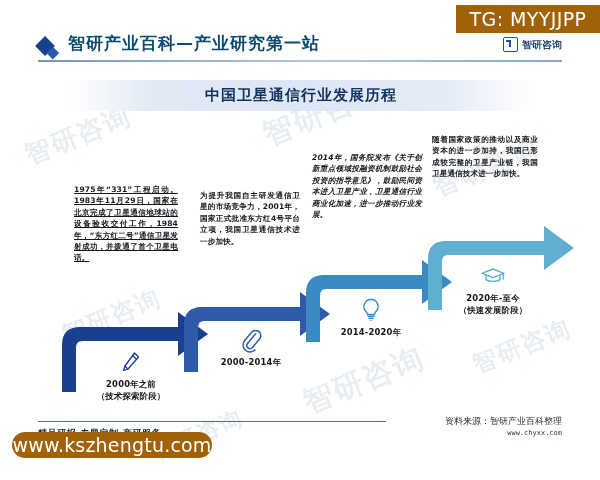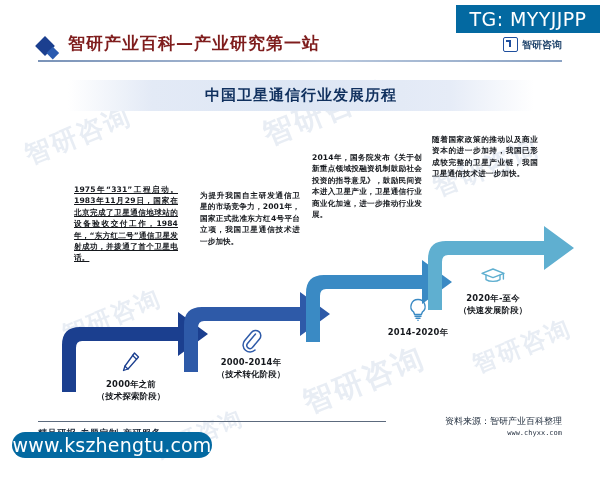--- a/index.html
+++ b/index.html
@@ -62,21 +62,21 @@
     width: 9px;
     height: 9px;
     background: #2a5bb0;
   }
   .header-title {
     position: absolute;
     left: 30px;
     top: 0px;
     font-size: 17px;
     font-weight: bold;
-    color: #7f1d1d;
+    color: #0c4a6e;
     font-family: "DejaVu Serif", "Liberation Serif", serif;
     letter-spacing: 1px;
     white-space: nowrap;
   }
   .header-rule {
     position: absolute;
     left: 0px;
     top: 28px;
     width: 524px;
     height: 2px;
@@ -155,21 +155,21 @@
     font-size: 7.6px;
     line-height: 11.4px;
     color: #15181d;
     font-family: "DejaVu Sans", "Liberation Sans", sans-serif;
     font-weight: bold;
     text-align: justify;
     letter-spacing: 0.1px;
   }
   .desc-1 { left: 74px;  top: 184px; width: 104px; text-decoration: underline; }
   .desc-2 { left: 200px; top: 190px; width: 100px; }
-  .desc-3 { left: 312px; top: 152px; width: 110px; }
+  .desc-3 { left: 312px; top: 152px; width: 110px; font-style: italic; }
   .desc-4 { left: 432px; top: 134px; width: 106px; }
 
   
   .stage {
     position: absolute;
     text-align: center;
     width: 130px;
   }
   .stage-icon {
     height: 28px;
@@ -187,21 +187,21 @@
   }
   .stage-line2 {
     font-size: 8.4px;
     font-weight: bold;
     color: #15181d;
     line-height: 12px;
     letter-spacing: 0.2px;
   }
   .stage-1 { left: 66px;  top: 348px; }
   .stage-2 { left: 186px; top: 326px; }
-  .stage-3 { left: 306px; top: 296px; padding-left: 47px; }
+  .stage-3 { left: 306px; top: 296px; }
   .stage-4 { left: 428px; top: 262px; }
 
   
   .footer-rule {
     position: absolute;
     left: 38px;
     top: 421px;
     width: 348px;
     height: 1px;
     background: #5c6a7d;
@@ -233,21 +233,21 @@
     text-align: right;
     font-size: 7px;
     color: #2a3545;
     font-family: "DejaVu Sans Mono", "Liberation Mono", monospace;
     white-space: nowrap;
   }
 
   
   .badge {
     position: absolute;
-    background: #0369a1;
+    background: #a16207;
     color: #ffffff;
     display: flex;
     align-items: center;
     justify-content: center;
     font-family: "DejaVu Sans", "Liberation Sans", sans-serif;
     font-weight: normal;
   }
   .badge-tg {
     right: 0px;
     top: 5px;
@@ -331,21 +331,20 @@
     <div class="stage-line2">（技术探索阶段）</div>
   </div>
 
   <div class="stage stage-2">
     <div class="stage-icon">
       <svg width="22" height="26" viewBox="0 0 22 26" xmlns="http://www.w3.org/2000/svg">
         <path d="M 15.5 7 L 7.5 16.5 A 3.2 3.2 0 0 0 12.4 20.6 L 19.5 12 A 5.2 5.2 0 0 0 11.6 5.2 L 4.5 13.8 A 7 7 0 0 0 15 23" stroke="#2e5aa8" stroke-width="1.5" fill="none" stroke-linecap="round"></path>
       </svg>
     </div>
     <div class="stage-line1">2000-2014年</div>
-    <div class="stage-line2">（技术转化阶段）</div>
   </div>
 
   <div class="stage stage-3">
     <div class="stage-icon">
       <svg width="22" height="26" viewBox="0 0 22 26" xmlns="http://www.w3.org/2000/svg">
         <g stroke="#3a8ac4" stroke-width="1.4" fill="none" stroke-linecap="round">
           <path d="M 11 2.5 A 7 7 0 0 0 6.6 15 L 7.6 17.5 L 14.4 17.5 L 15.4 15 A 7 7 0 0 0 11 2.5 Z"></path>
           <path d="M 8 19.3 L 14 19.3"></path>
           <path d="M 9 21.3 L 13 21.3"></path>
           <path d="M 11 23.2 L 11 23.4"></path>

